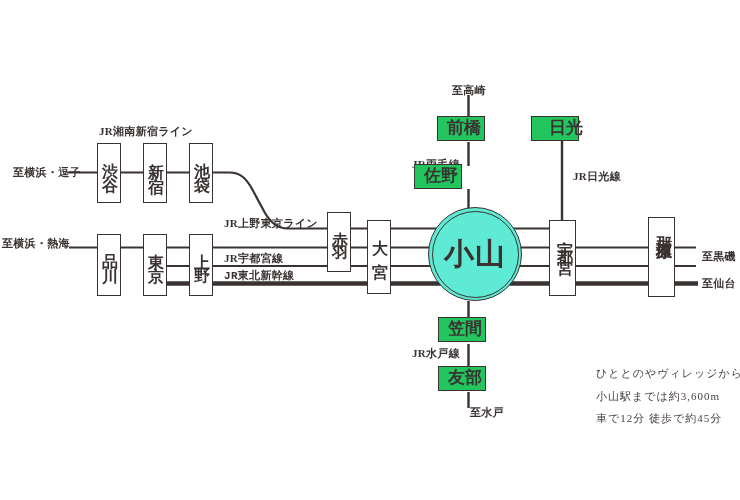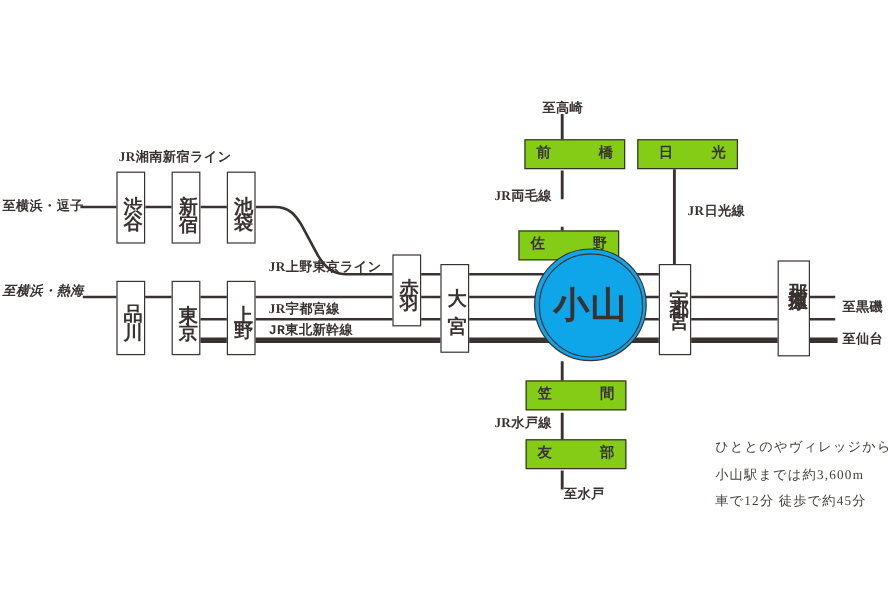--- a/index.html
+++ b/index.html
@@ -19,38 +19,38 @@
     font-size:16px; font-weight:600; line-height:19px;
     padding-top:6px; text-align:start; color:var(--ink);
   }
   .v2 { letter-spacing:14px; }
   .v2t{ letter-spacing:22px; }
   .v3 { letter-spacing:9px;  }
   .v4 { letter-spacing:2.5px;}
 
   
   .hbox{
-    position:absolute; box-sizing:border-box; width:84px; height:25px;
-    background:#84cc16; border:1.6px solid var(--ink);
-    font-size:12px; font-weight:600; line-height:21px;
+    position:absolute; box-sizing:border-box; width:48px; height:25px;
+    background:#22c55e; border:1.6px solid var(--ink);
+    font-size:17px; font-weight:600; line-height:21px;
     padding:0 9px; text-align:justify; text-align-last:justify;
     color:var(--ink); white-space:nowrap;
   }
 
   
   .lbl{
     position:absolute; font-size:11px; font-weight:bold;
     letter-spacing:0.3px; white-space:nowrap; color:var(--ink);
     line-height:13px;
   }
 
   
   .circle-outer{
-    position:absolute; left:445px; top:207px; width:94px; height:94px;
-    box-sizing:border-box; background:#0ea5e9; border:1.6px solid var(--ink);
+    position:absolute; left:428px; top:207px; width:94px; height:94px;
+    box-sizing:border-box; background:#5eead4; border:1.6px solid var(--ink);
     border-radius:50%;
   }
   .circle-inner{
     position:absolute; inset:2.5px; border:1.4px solid var(--ink);
     border-radius:50%; display:flex; align-items:center; justify-content:center;
     font-size:30px; font-weight:600; letter-spacing:1px; color:var(--ink);
   }
 
   
   .note{
@@ -83,40 +83,40 @@
   </svg>
 
   <div class="lbl" style="left:99px; top:125px;">JR湘南新宿ライン</div>
   <div class="lbl" style="left:224px; top:217px;">JR上野東京ライン</div>
   <div class="lbl" style="left:224px; top:252px;">JR宇都宮線</div>
   <div class="lbl" style="left:224px; top:270px;font-family:Liberation Mono, monospace;">JR東北新幹線</div>
   <div class="lbl" style="left:412px; top:158px;">JR両毛線</div>
   <div class="lbl" style="left:573px; top:170px;">JR日光線</div>
   <div class="lbl" style="left:412px; top:347px;">JR水戸線</div>
 
-  <div class="lbl" style="left:2px;   top:166px;text-align:right;">至横浜・逗子</div>
-  <div class="lbl" style="left:2px;   top:237px;font-style:italic;">至横浜・熱海</div>
+  <div class="lbl" style="left:13px;   top:166px;text-align:right;">至横浜・逗子</div>
+  <div class="lbl" style="left:2px;   top:237px;">至横浜・熱海</div>
   <div class="lbl" style="left:452px; top:84px;">至高崎</div>
   <div class="lbl" style="left:702px; top:250px;">至黒磯</div>
   <div class="lbl" style="left:702px; top:277px;">至仙台</div>
   <div class="lbl" style="left:454px; top:406px;margin-left:16px;">至水戸</div>
 
   <div class="vbox v2" style="left:97px;  top:143px; height:60px;">渋谷</div>
   <div class="vbox v2" style="left:143px; top:143px; height:60px;">新宿</div>
   <div class="vbox v2" style="left:189px; top:143px; height:60px;">池袋</div>
   <div class="vbox v2" style="left:97px;  top:234px; height:62px;">品川</div>
   <div class="vbox v2" style="left:143px; top:234px; height:62px;">東京</div>
   <div class="vbox v2" style="left:189px; top:234px; height:62px;">上野</div>
   <div class="vbox v2" style="left:327px; top:212px; height:60px;">赤羽</div>
   <div class="vbox v2t" style="left:367px; top:220px; height:74px;">大宮</div>
   <div class="vbox v3" style="left:549px; top:220px; height:76px; width:27px;">宇都宮</div>
   <div class="vbox v4" style="left:648px; top:217px; height:80px; width:27px;">那須塩原</div>
 
   <div class="hbox" style="left:437px; top:116px;">前橋</div>
-  <div class="hbox" style="left:432px; top:164px;margin-top:28px;">佐野</div>
+  <div class="hbox" style="left:414px; top:164px;">佐野</div>
   <div class="hbox" style="left:531px; top:116px;padding-left:17px;">日光</div>
   <div class="hbox" style="left:438px; top:317px;">笠間</div>
   <div class="hbox" style="left:438px; top:366px;">友部</div>
 
   <div class="circle-outer">
     <div class="circle-inner">
       <span>小山</span>
     </div>
   </div>
 

